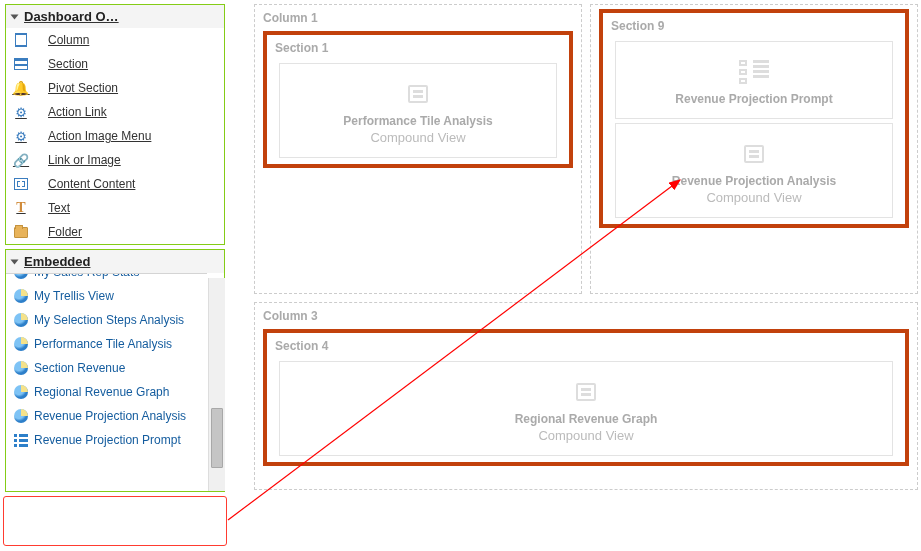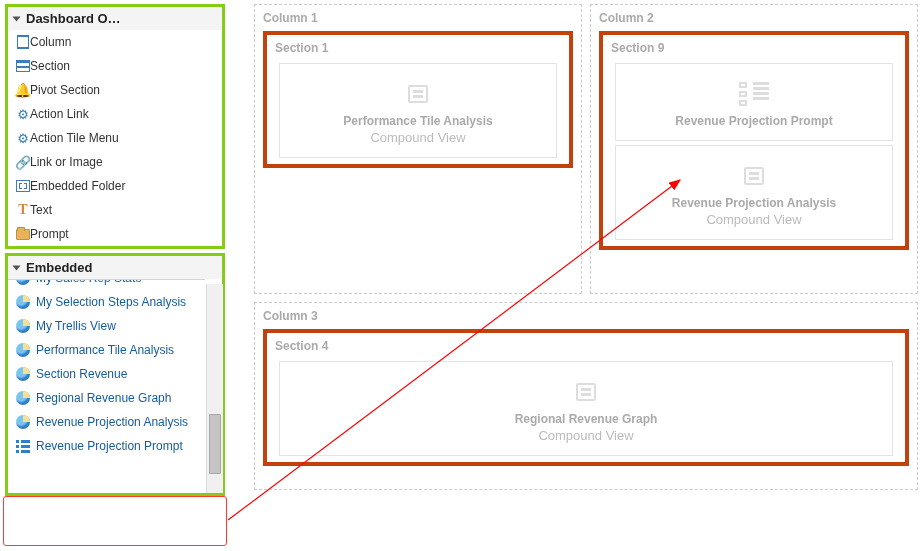--- a/index.html
+++ b/index.html
@@ -1,23 +1,23 @@
 <!DOCTYPE html>
 <html><head>
 <meta charset="utf-8">
 <style>
   * { box-sizing: border-box; margin: 0; padding: 0; font-family: Arial, Helvetica, sans-serif; }
   body { width: 921px; height: 551px; background: #fff; position: relative; font-size: 12px; color: #333; }
 
   .sidebar { position: absolute; left: 5px; top: 4px; width: 220px; }
-  .panel { border: 3px solid #84cc16; background: #fff; margin-bottom: 0; }
+  .panel { border: 1px solid #84cc16; background: #fff; margin-bottom: 0; text-decoration: underline; }
   .panel-header { background: #f4f4f4; padding: 4px 6px; font-weight: bold; font-size: 13px; color: #222; display:flex; align-items:center; gap:4px; }
   .tri2 { display:inline-block; width:0;height:0;border-top:4px solid transparent;border-bottom:4px solid transparent;border-left:5px solid #555; margin-right:3px; transform:rotate(90deg);}
   .panel-body { }
-  .do-item { display:flex; align-items:flex-start; gap:0; padding:5px 8px; color:#333; cursor:default; }
+  .do-item { display:flex; align-items:flex-start; gap:20px; padding:5px 8px; color:#333; cursor:default; }
   .do-icon { width:14px; height:14px; flex:none; display:flex; align-items:center; justify-content:center;}
 
   .catalog-wrap { position:relative; }
   .catalog-items { max-height: 228px; overflow:hidden; border-top:1px solid #d4d4d4;}
   .cat-item { display:flex; align-items:center; gap:6px; padding:5px 8px; color:#145c9e; cursor:pointer; text-decoration:none;}
   .cat-icon { width:14px; height:14px; flex:none; display:flex; align-items:center; justify-content:center;}
   .scrollbar { position:absolute; right:-1px; top:28px; bottom:0; width:17px; background:#f0f0f0; border-left:1px solid #ddd;}
   .scroll-thumb { position:absolute; left:2px; width:12px; background:#c5c5c5; border:1px solid #a8a8a8; border-radius:1px;}
 
   .highlight-box { position:absolute; border:1px solid #ff3b30; border-radius:3px; pointer-events:none; }
@@ -89,41 +89,41 @@
       <div class="do-item">
           <span class="do-icon ic-bell">🔔</span>
           <span>Pivot Section</span>
         </div>
       <div class="do-item">
           <span class="do-icon ic-link">⚙</span>
           <span>Action Link</span>
         </div>
       <div class="do-item">
           <span class="do-icon ic-link">⚙</span>
-          <span>Action Tile Menu</span>
+          <span>Action Image Menu</span>
         </div>
       <div class="do-item">
           <span class="do-icon ic-link">🔗</span>
           <span>Link or Image</span>
         </div>
       <div class="do-item">
           <span class="do-icon">
             <span class="ic-embed"></span>
           </span>
-          <span>Embedded Folder</span>
+          <span>Content Content</span>
         </div>
       <div class="do-item">
           <span class="do-icon ic-text">T</span>
           <span>Text</span>
         </div>
       <div class="do-item">
           <span class="do-icon">
             <span class="ic-folder"></span>
           </span>
-          <span>Prompt</span>
+          <span>Folder</span>
         </div>
     </div>
   </div>
 
   <div class="panel catalog-wrap" style="margin-top:4px; height:243px; position:relative;">
     <div class="panel-header" style="border-bottom:none;">
       <span class="tri2"></span>
       <span>Embedded</span>
     </div>
     <div class="catalog-items" style="position:absolute; top:23px; left:0; right:17px; bottom:0; overflow:hidden;">
@@ -136,30 +136,30 @@
             </span>
             <span>My Sales Rep Stats</span>
           </a>
       <a class="cat-item">
             <span class="cat-icon">
               <span class="ic-analysis">
                 <span class="base"></span>
                 <span class="slice"></span>
               </span>
             </span>
+            <span>My Trellis View</span>
+          </a>
+      <a class="cat-item">
+            <span class="cat-icon">
+              <span class="ic-analysis">
+                <span class="base"></span>
+                <span class="slice"></span>
+              </span>
+            </span>
             <span>My Selection Steps Analysis</span>
-          </a>
-      <a class="cat-item">
-            <span class="cat-icon">
-              <span class="ic-analysis">
-                <span class="base"></span>
-                <span class="slice"></span>
-              </span>
-            </span>
-            <span>My Trellis View</span>
           </a>
       <a class="cat-item">
             <span class="cat-icon">
               <span class="ic-analysis">
                 <span class="base"></span>
                 <span class="slice"></span>
               </span>
             </span>
             <span>Performance Tile Analysis</span>
           </a>
@@ -232,21 +232,20 @@
                 <span class="box"></span>
               </span>
             </div>
           <div class="tile-name">Performance Tile Analysis</div>
           <div class="tile-sub">Compound View</div>
         </div>
       </div>
     </div>
 
     <div class="column" style="width:328px; height:290px;">
-      <div class="col-title">Column 2</div>
       <div class="section">
         <div class="sec-title">Section 9</div>
         <div class="tile">
           <div class="tile-icon">
             <span class="glyph-prompt">
               <span class="col1">
                   <span class="sq"></span>
                   <span class="sq"></span>
                   <span class="sq"></span>
                 </span>

